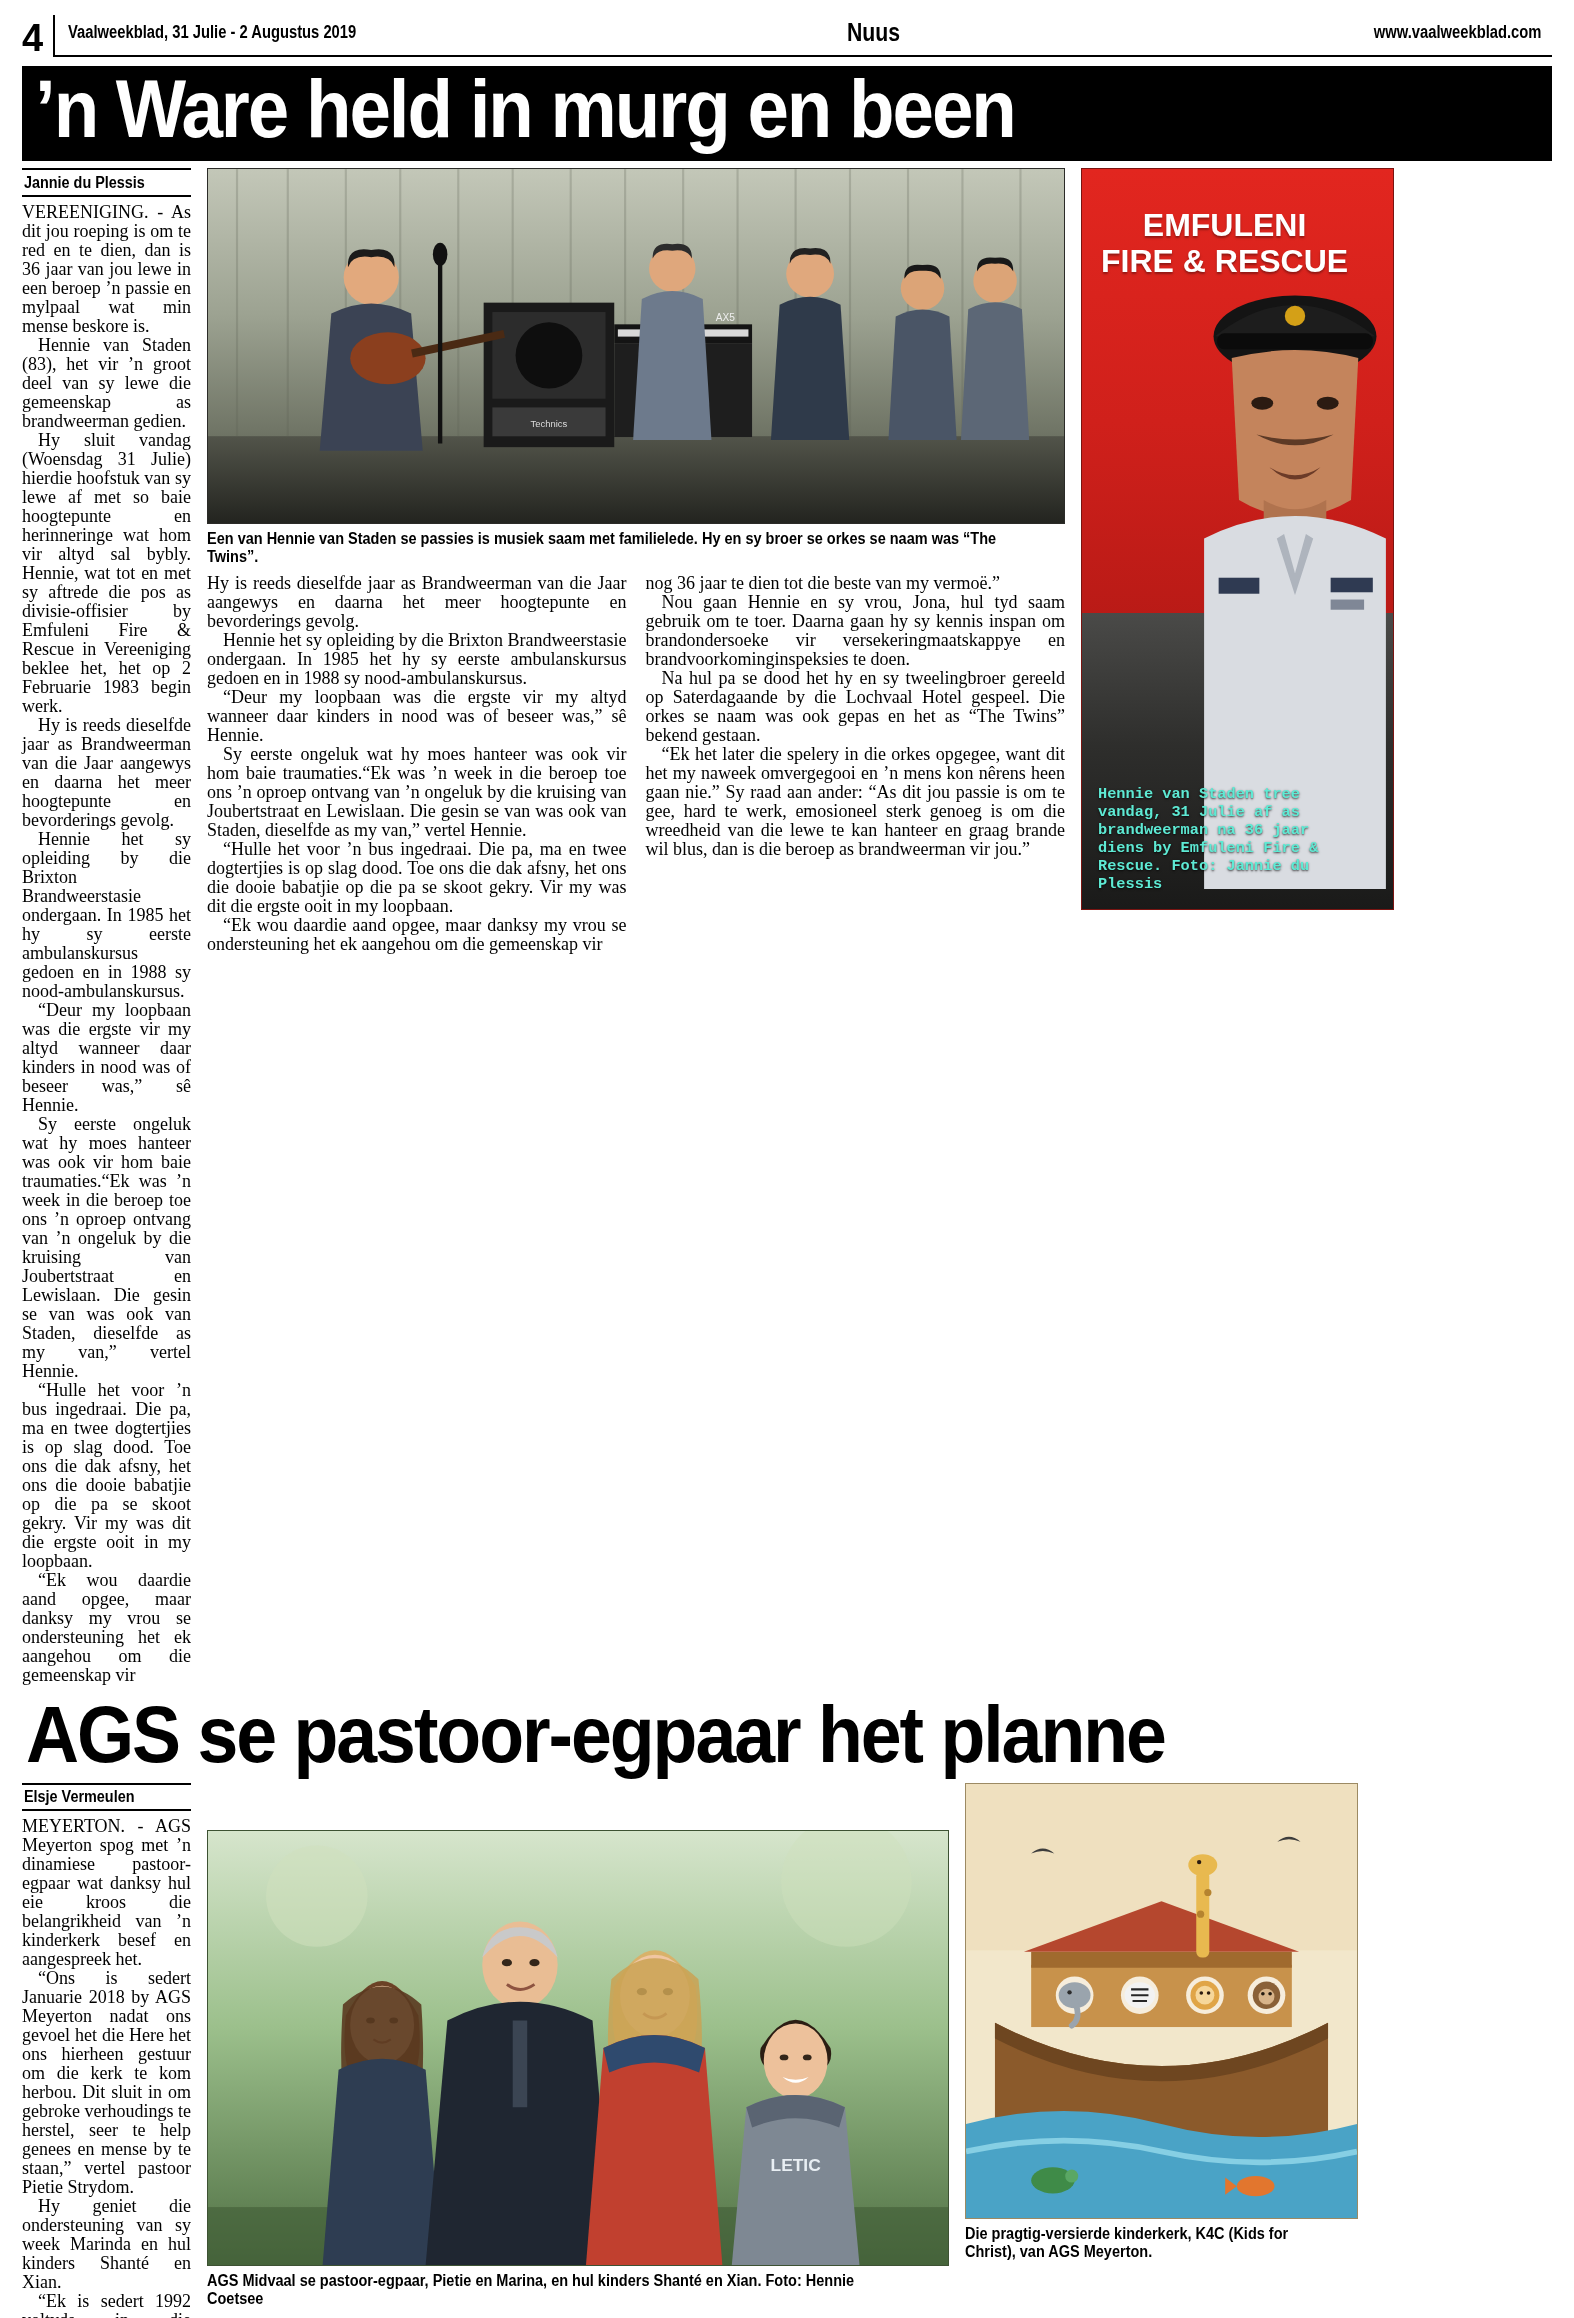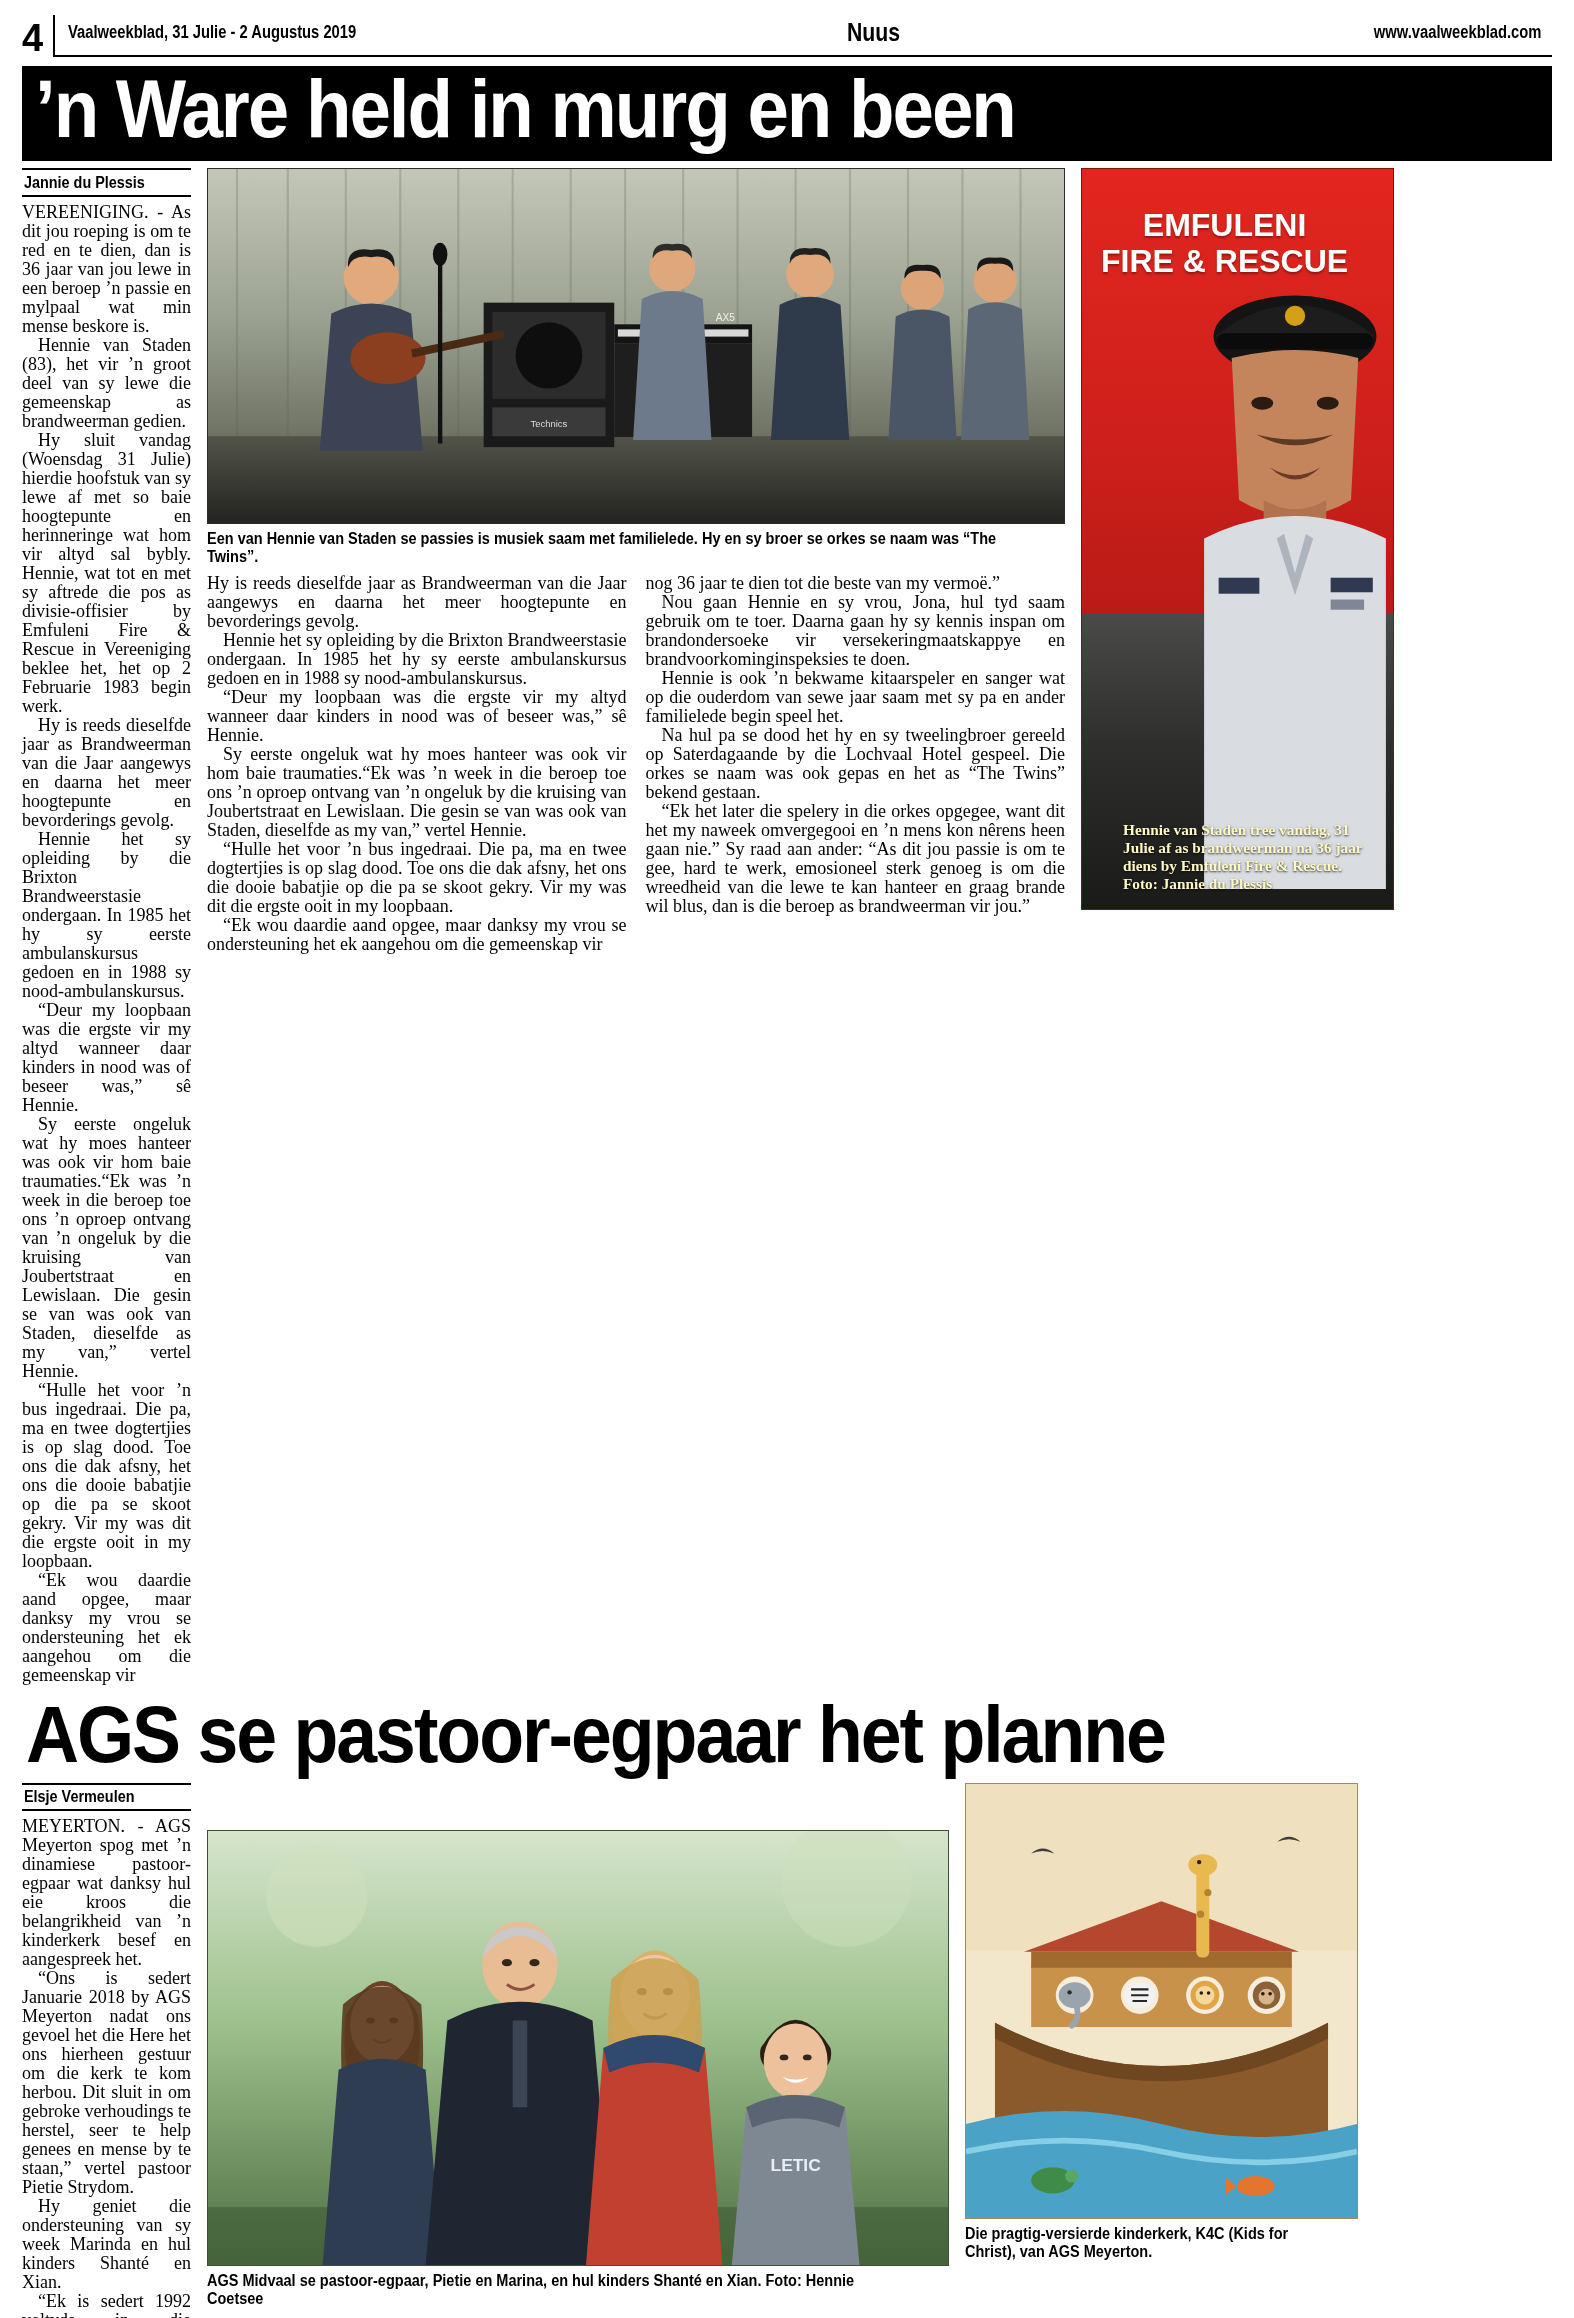--- a/index.html
+++ b/index.html
@@ -108,24 +108,23 @@
     position:absolute; left:19px; top:38px;
     font-family:"Liberation Sans", sans-serif;
     font-weight:bold; color:#fff; font-size:32px; line-height:36px;
     letter-spacing:0px; text-shadow:0 1.5px 2.2px rgba(0,0,0,.35);text-align:center;
   }
   .fireman {
     position:absolute; right:-22px; top:80px; width:240px; height:640px;
   }
   .fire-cap {
     position:absolute; left:16px; bottom:16px; width:78%;
-    color:#fef9c3; font-family:Liberation Serif, serif;
+    color:#5eead4; font-family:Liberation Mono, monospace;
     font-weight:bold; font-size:15.3px; line-height:18px;
     text-shadow:0 0.7px 2.2px rgba(0,0,0,.8);
-    margin-left:25px;
   }
 
   
   .a2 { display:flex; gap:16px; margin-top:5.8px; }
   .a2-left  { width:169px; }
   .a2-mid   { width:742px; }
   .a2-right { width:393px; }
   .a2-photo {
     width:100%; height:436px; overflow:hidden; position:relative;
     background:linear-gradient(180deg,#cfe0c6 0%,#a9c79a 40%,#7ca36a 72%,#4e6f41 100%);
@@ -263,21 +262,20 @@
           <p class="first">Hy is reeds dieselfde jaar as Brandweerman van die Jaar aangewys en daarna het meer hoogtepunte en bevorderings gevolg.</p>
           <p>Hennie het sy opleiding by die Brixton Brandweerstasie ondergaan. In 1985 het hy sy eerste ambulanskursus gedoen en in 1988 sy nood-ambulanskursus.</p>
           <p>“Deur my loopbaan was die ergste vir my altyd wanneer daar kinders in nood was of beseer was,” sê Hennie.</p>
           <p>Sy eerste ongeluk wat hy moes hanteer was ook vir hom baie traumaties.“Ek was ’n week in die beroep toe ons ’n oproep ontvang van ’n ongeluk by die kruising van Joubertstraat en Lewislaan. Die gesin se van was ook van Staden, dieselfde as my van,” vertel Hennie.</p>
           <p>“Hulle het voor ’n bus ingedraai. Die pa, ma en twee dogtertjies is op slag dood. Toe ons die dak afsny, het ons die dooie babatjie op die pa se skoot gekry. Vir my was dit die ergste ooit in my loopbaan.</p>
           <p>“Ek wou daardie aand opgee, maar danksy my vrou se ondersteuning het ek aangehou om die gemeenskap vir</p>
         </div>
         <div class="col">
           <p class="first">nog 36 jaar te dien tot die beste van my vermoë.”</p>
           <p>Nou gaan Hennie en sy vrou, Jona, hul tyd saam gebruik om te toer. Daarna gaan hy sy kennis inspan om brandondersoeke vir versekeringmaatskappye en brandvoorkominginspeksies te doen.</p>
-          <p>Hennie is ook ’n bekwame kitaarspeler en sanger wat op die ouderdom van sewe jaar saam met sy pa en ander familielede begin speel het.</p>
           <p>Na hul pa se dood het hy en sy tweelingbroer gereeld op Saterdagaande by die Lochvaal Hotel gespeel. Die orkes se naam was ook gepas en het as “The Twins” bekend gestaan.</p>
           <p>“Ek het later die spelery in die orkes opgegee, want dit het my naweek omvergegooi en ’n mens kon nêrens heen gaan nie.” Sy raad aan ander: “As dit jou passie is om te gee, hard te werk, emosioneel sterk genoeg is om die wreedheid van die lewe te kan hanteer en graag brande wil blus, dan is die beroep as brandweerman vir jou.”</p>
         </div>
       </div>
     </div>
 
     <div class="a1-right">
       <div class="fire-photo">
         <div class="fire-top"></div>
         <div class="fire-bot"></div>

